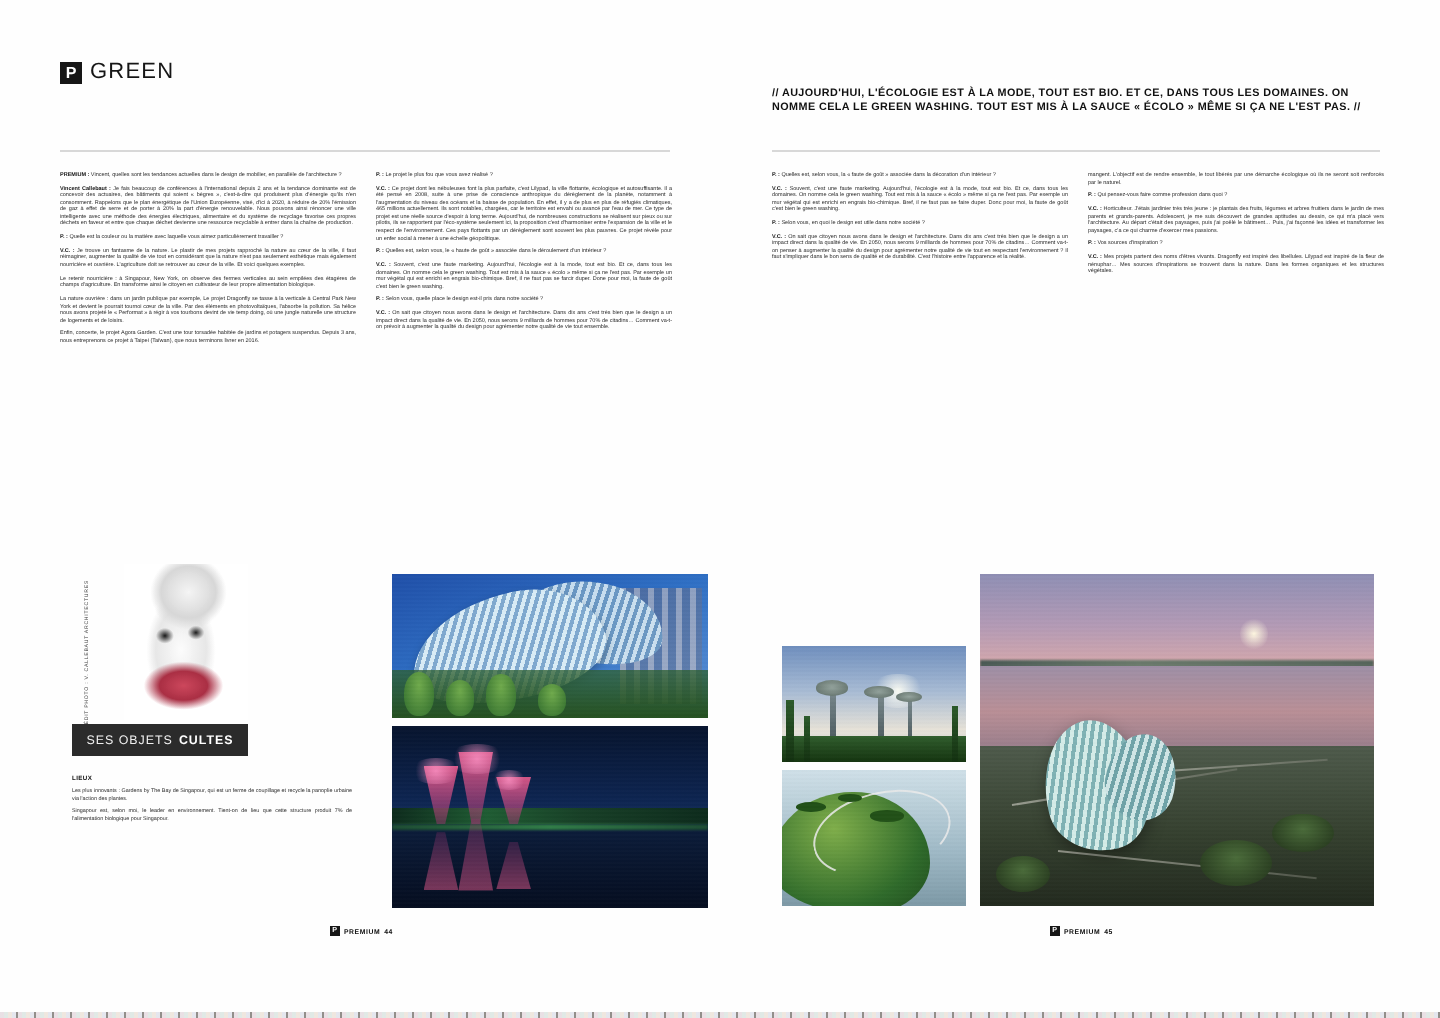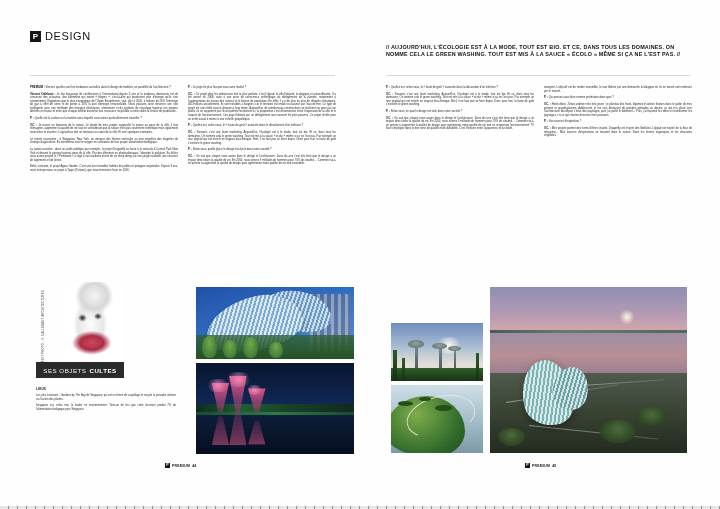--- a/index.html
+++ b/index.html
@@ -186,21 +186,21 @@
 </head>
 <body>
 
 <div class="spread">
 
   <div class="page-left"></div>
   <div class="page-right"></div>
 
   <div class="masthead">
     <span class="logo-mark">P</span>
-    <span class="logo-word">DESIGN</span>
+    <span class="logo-word">GREEN</span>
   </div>
 
   <div class="headline">// AUJOURD'HUI, L'ÉCOLOGIE EST À LA MODE, TOUT EST BIO. ET CE, DANS TOUS LES DOMAINES. ON NOMME CELA LE GREEN WASHING. TOUT EST MIS À LA SAUCE « ÉCOLO » MÊME SI ÇA NE L'EST PAS. //</div>
 
   <div class="rule rule-l"></div>
   <div class="rule rule-r"></div>
 
   <div class="col col-1">
       <p><span class="spk">PREMIUM :</span><span> Vincent, quelles sont les tendances actuelles dans le design de mobilier, en parallèle de l'architecture ?</span></p>
       <p><span class="spk">Vincent Callebaut :</span><span> Je fais beaucoup de conférences à l'international depuis 2 ans et la tendance dominante est de concevoir des actuaires, des bâtiments qui soient « bègres », c'est-à-dire qui produisent plus d'énergie qu'ils n'en consomment. Rappelons que le plan énergétique de l'Union Européenne, visé, d'ici à 2020, à réduire de 20% l'émission de gaz à effet de serre et de porter à 20% la part d'énergie renouvelable. Nous pouvons ainsi rénoncer une ville intelligente avec une méthode des énergies électriques, alimentaire et du système de recyclage favorise ces propres déchets en faveur et entre que chaque déchet devienne une ressource recyclable à entrer dans la chaîne de production.</span></p>

